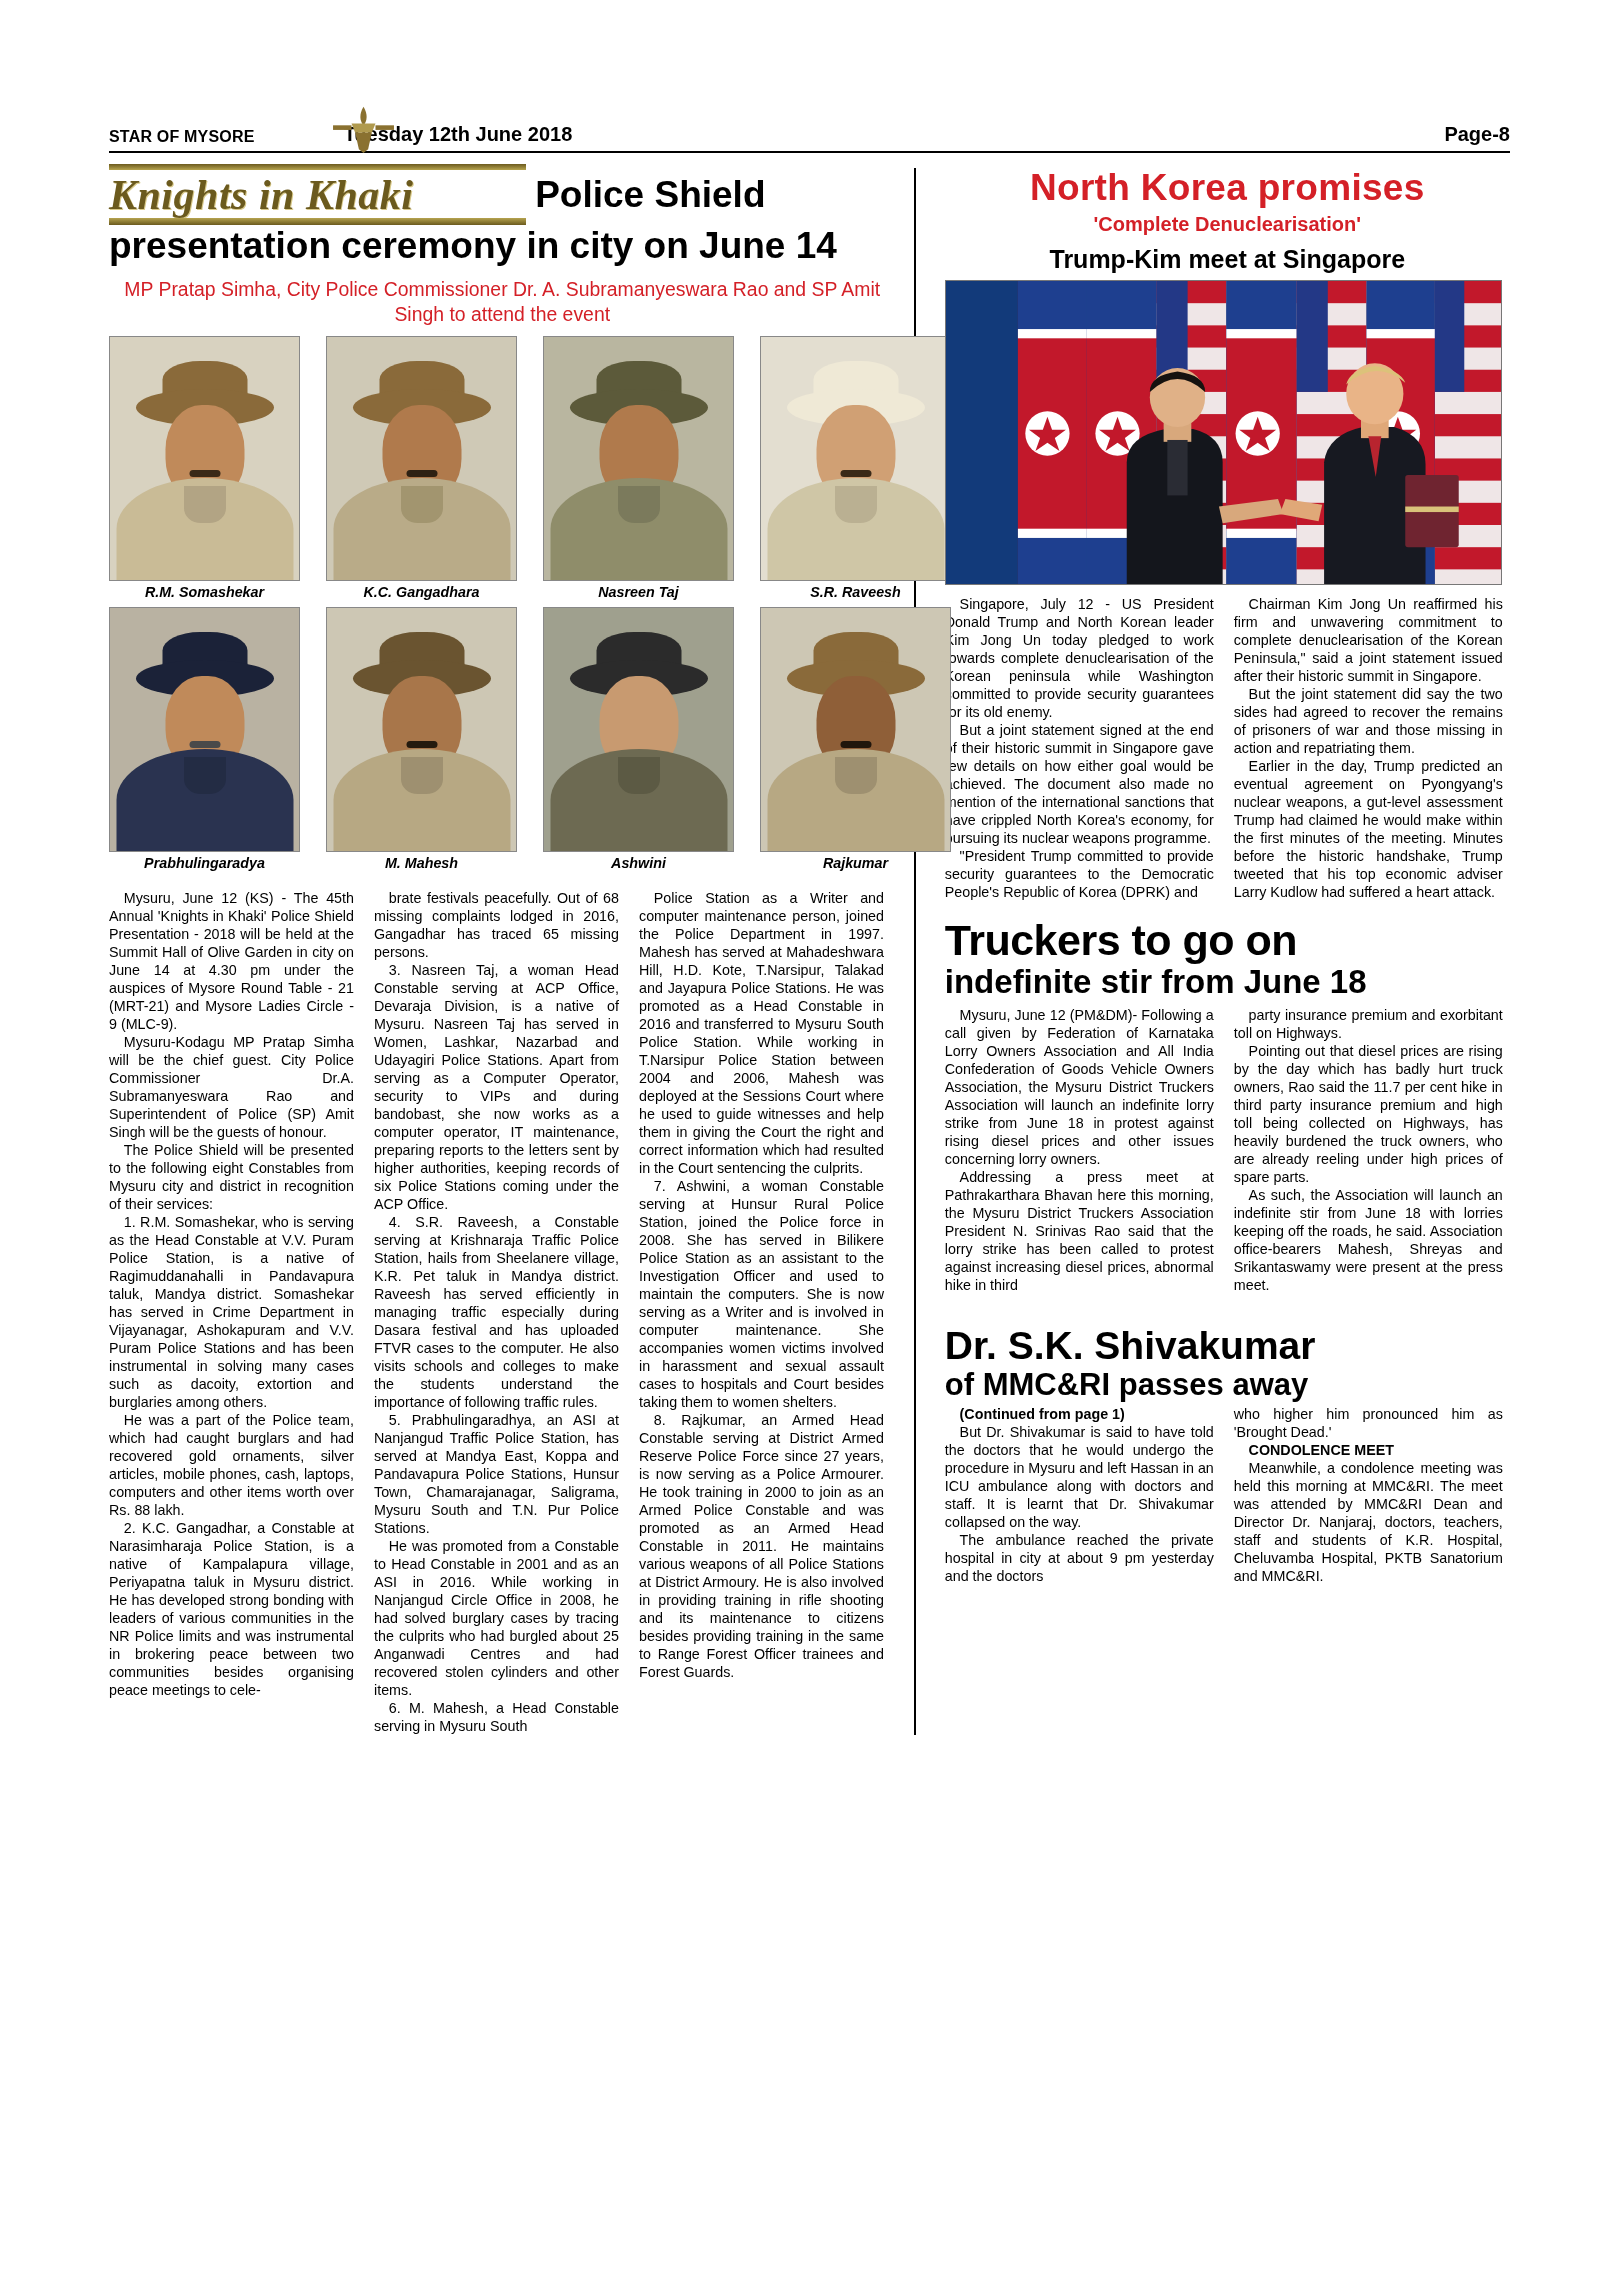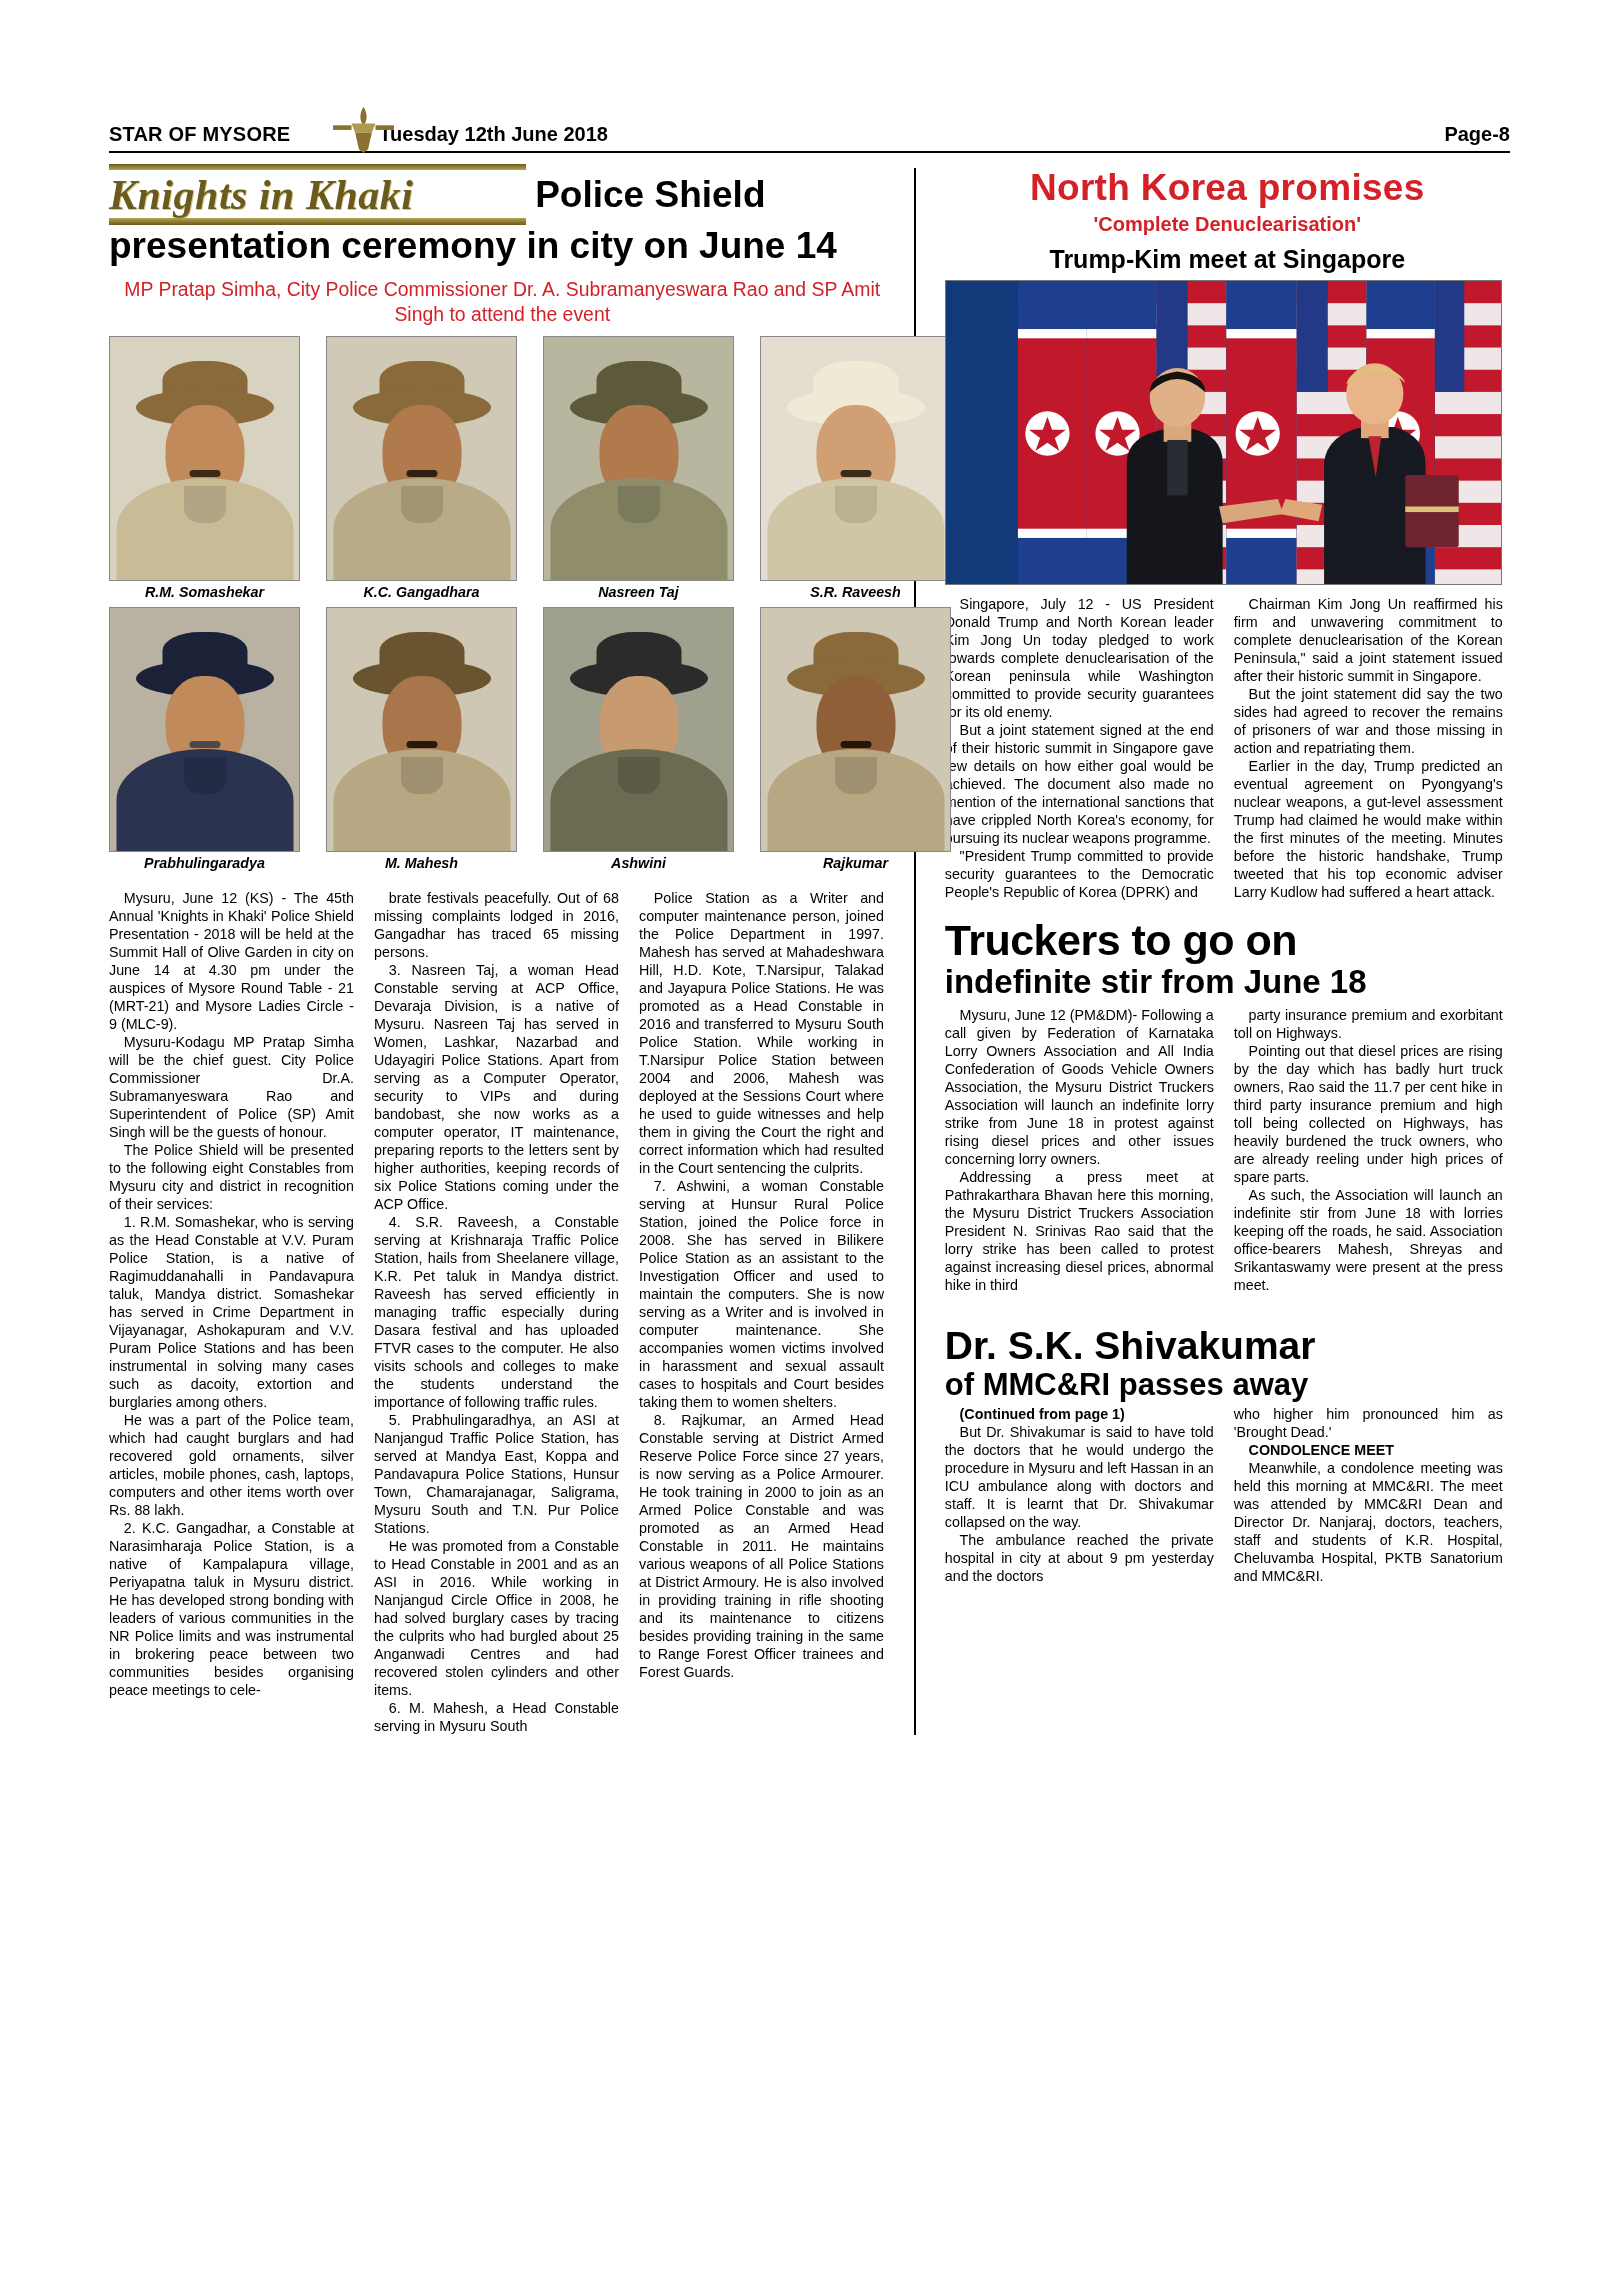--- a/index.html
+++ b/index.html
@@ -19,21 +19,21 @@
   }
   
   .masthead {
     position: relative;
     border-bottom: 2.8px solid #000;
     padding-bottom: 5.5px;
     display: flex;
     align-items: flex-end;
     height: 42px;
   }
-  .mast-left { font-size: 20px; font-weight: bold; letter-spacing: 0.2px; }
+  .mast-left { font-size: 16px; font-weight: bold; letter-spacing: 0.2px; }
   .mast-date { font-size: 20px; font-weight: bold; margin-left: 89px; }
   .mast-right { margin-left:auto; font-size: 20px; font-weight: bold; }
   .mast-ornament {
     position:absolute;
     left: 222px; bottom: -1.8px;
     width: 65px; height: 48px;
     pointer-events:none;
   }
   
   .content {

